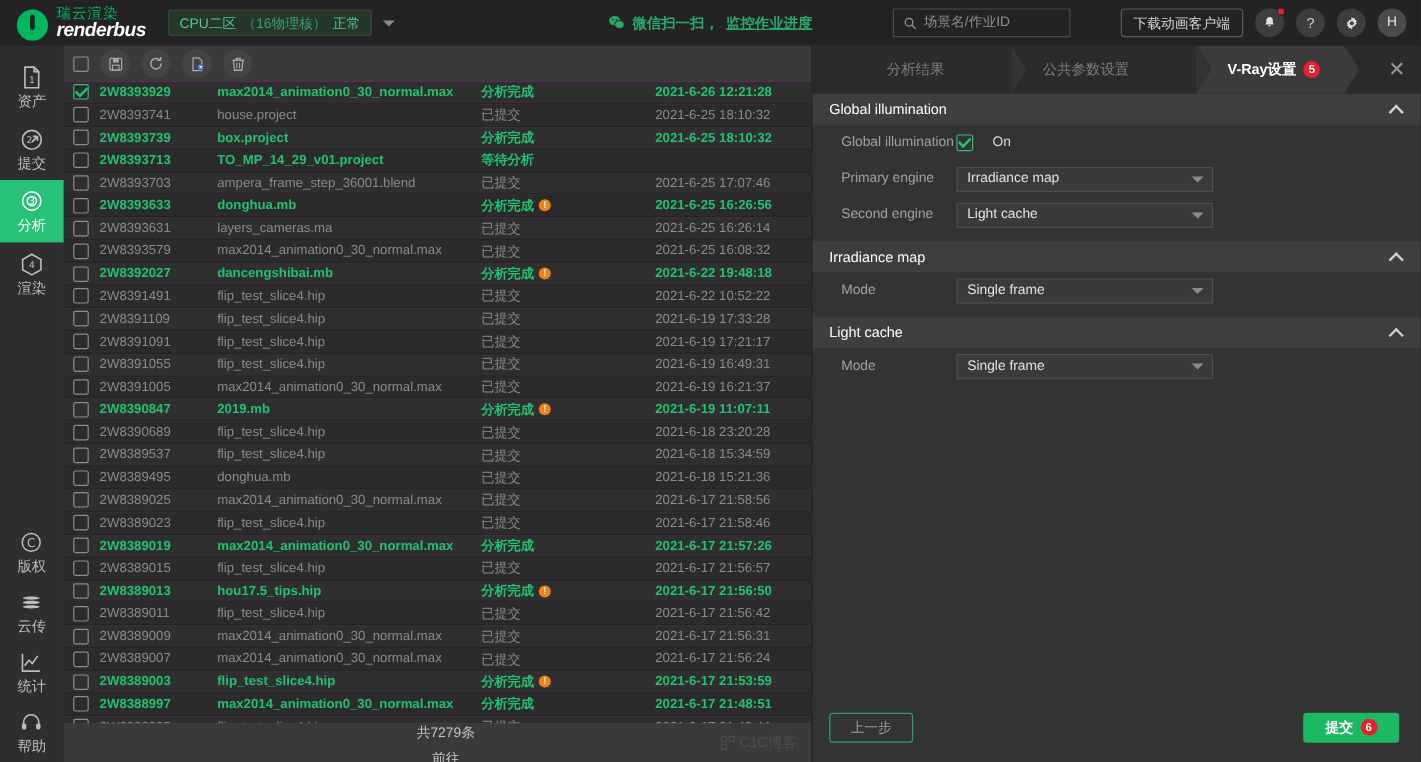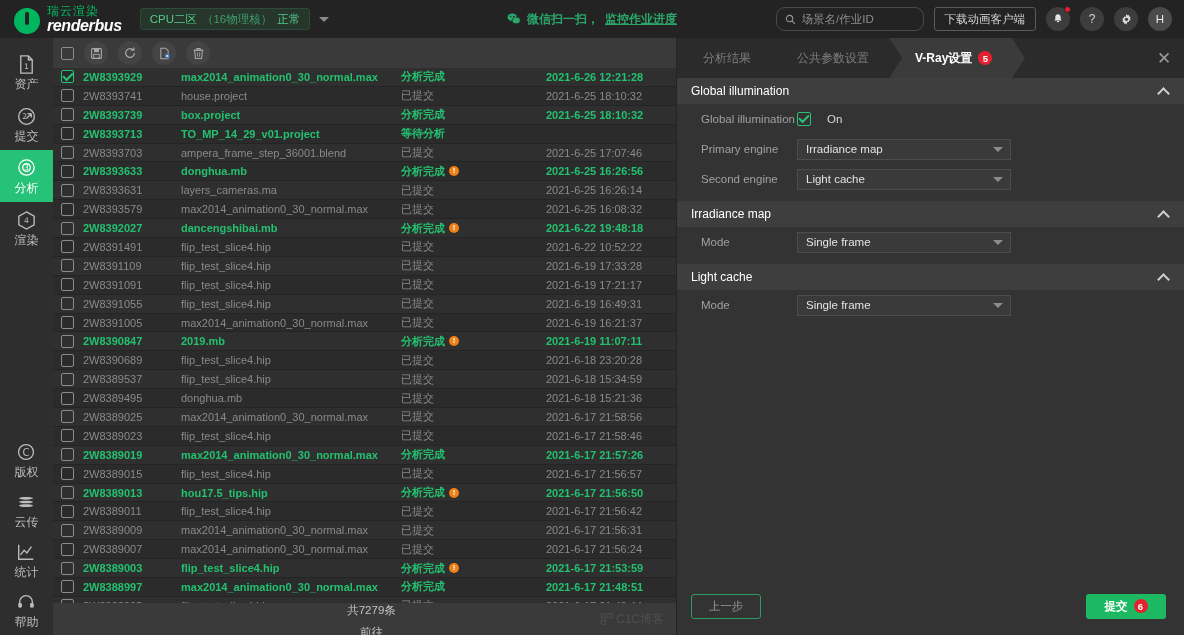--- a/index.html
+++ b/index.html
@@ -52,35 +52,35 @@
   .wechat-banner {
     position: absolute; left: 50%; transform: translateX(-50%);
     display: flex; align-items: center; gap: 6px;
     font-size: 12px; color: #2aa76a; font-weight: bold; white-space: nowrap;
   }
   .wechat-banner .wx-link { text-decoration: underline; }
 
   .header-right { margin-left: auto; display: flex; align-items: center; gap: 10px; }
   .search-box {
     width: 148px; height: 24px;
-    border: 1px solid #4a4a4a; border-radius: 9px;
+    border: 1px solid #4a4a4a; border-radius: 1px;
     display: flex; align-items: center; padding: 0 8px; gap: 6px;
     background: transparent;
   }
   .search-box .sbi { flex: 0 0 auto; }
   .search-box input {
     background: transparent; border: none; outline: none;
     color: #cfcfcf; font-size: 11.5px; width: 100%;
     font-family: inherit;
   }
   .search-box input::placeholder { color: #8d8d8d; }
   .dl-btn {
     height: 24px; border: 1px solid #5a5a5a; border-radius: 3px;
     display: flex; align-items: center; padding: 0 10px;
-    font-size: 11.5px; color: #d4d4d4; cursor: pointer; white-space: nowrap;
+    font-size: 11.5px; color: #d4d4d4; cursor: pointer; white-space: nowrap; margin-left: 32px;
   }
   .circ-btn {
     width: 24px; height: 24px; border-radius: 50%;
     background: #3d3d3d; display: flex; align-items: center; justify-content: center;
     color: #d2d2d2; font-size: 12px; cursor: pointer; position: relative;
   }
   .circ-btn.avatar { background: #4b4b4b; font-size: 11.5px; color: #e8e8e8; }
   .dot-badge {
     position: absolute; top: -1px; right: -1px;
     width: 7px; height: 7px; border-radius: 50%;
@@ -181,21 +181,21 @@
   
   .rpanel {
     width: 508px; min-width: 508px; background: #333333;
     display: flex; flex-direction: column; position: relative; z-index: 25;
     border-left: 1px solid #242424;
   }
   .rtabs { height: 40px; min-height: 40px; background: #2b2b2b; display: flex; align-items: stretch; position: relative; }
   .rtab {
     position: relative; display: flex; align-items: center; justify-content: center;
     padding: 0 20px 0 26px; font-size: 12px; color: #7e7e7e; cursor: pointer;
-    background: #2b2b2b; white-space: nowrap;
+    background: #2b2b2b; white-space: nowrap; margin-left: 36px;
   }
   .rtab.active { background: #3b3b3b; color: #ffffff; font-weight: bold; }
   .rtab .arrow-r {
     position: absolute; right: -13px; top: 0; width: 0; height: 0; z-index: 2;
     border-top: 20px solid transparent; border-bottom: 20px solid transparent;
     border-left: 13px solid #2b2b2b;
   }
   .rtab.active .arrow-r { border-left-color: #3b3b3b; }
   .rtab .arrow-notch {
     position: absolute; left: 0; top: 0; width: 0; height: 0; z-index: 1;

